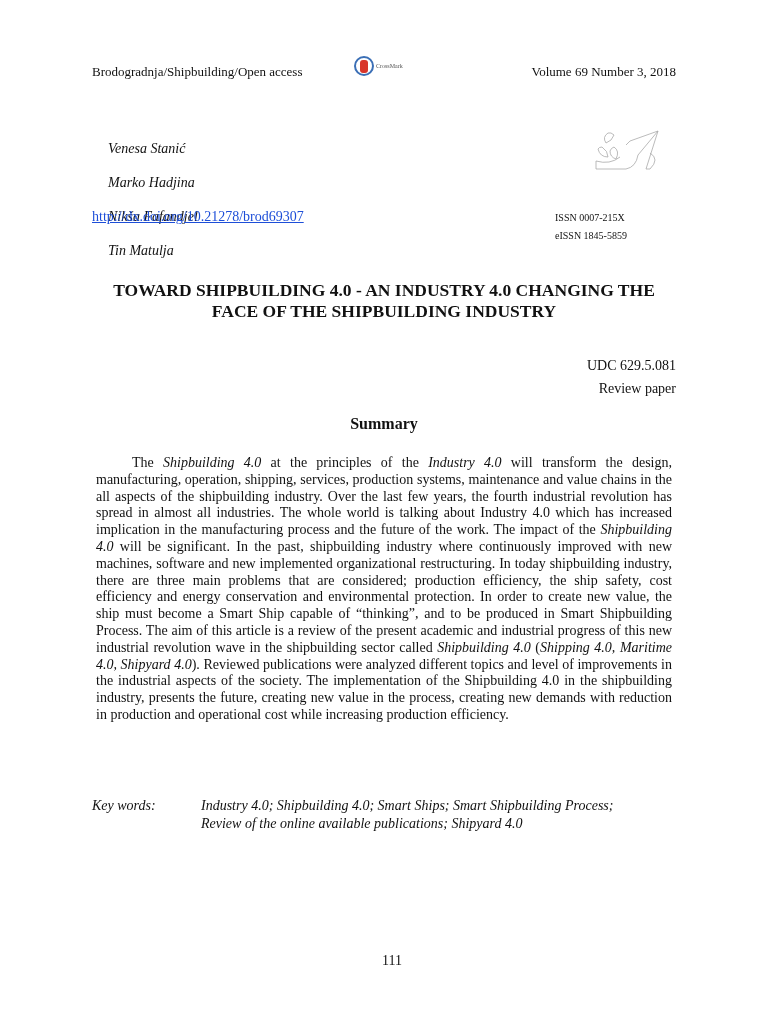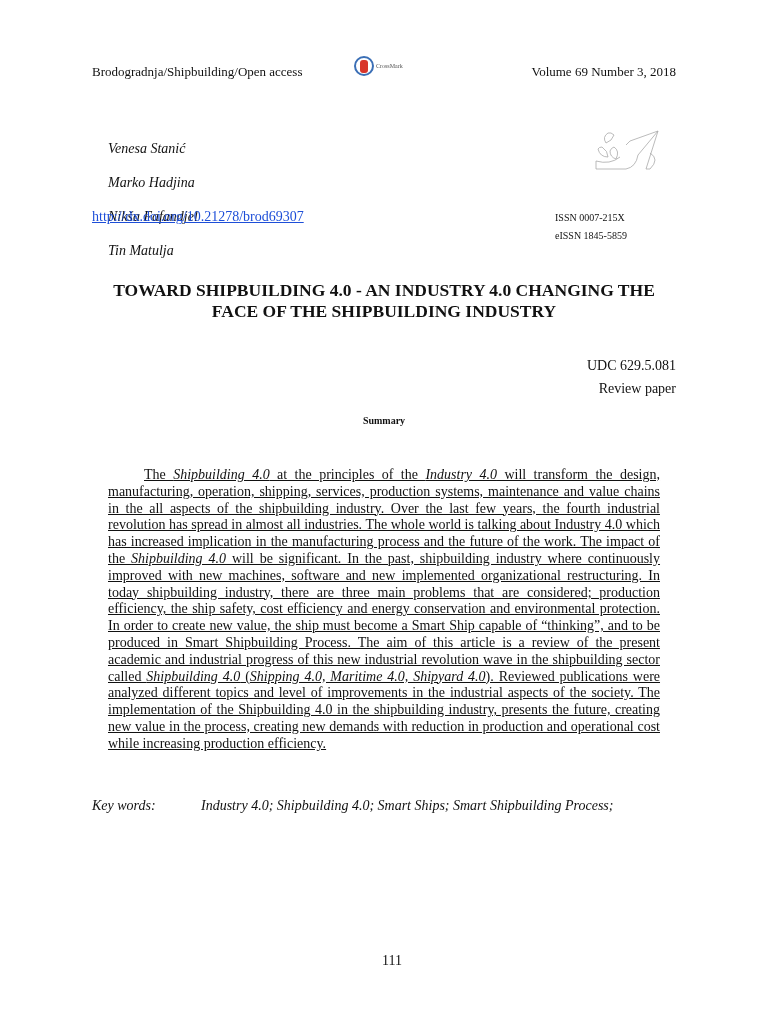--- a/index.html
+++ b/index.html
@@ -6,23 +6,23 @@
   body { width: 768px; height: 1024px; position: relative; overflow: hidden;
          font-family: "Liberation Serif", serif; color: #111; }
   .abs { position: absolute; }
   .hdr { font-size: 13px; top: 64px; }
   .authors { left: 92px; top: 124px; font-size: 14px; font-style: italic; line-height: 18px; }
   .authors div { margin: 16px; }
   .doi { left: 92px; top: 209px; font-size: 14px; color: #1d4ed8; text-decoration: underline; }
   .issn { left: 555px; top: 209px; font-size: 10px; line-height: 18px; }
   .title { left: 92px; width: 584px; top: 280px; font-size: 17.5px; font-weight: bold; text-align: center; line-height: 21px; }
   .udc { right: 92px; top: 354px; font-size: 14px; text-align: right; line-height: 23px; }
-  .summary-h { left: 92px; width: 584px; top: 415px; font-size: 10px; font-weight: bold; text-align: center; }
+  .summary-h { left: 92px; width: 584px; top: 415px; font-size: 16px; font-weight: bold; text-align: center; }
   .abstract { left: 92px; width: 584px; top: 451px; font-size: 14px; line-height: 16.8px; text-align: justify; }
-  .abstract p { margin: 16px; text-indent: 36px; text-decoration: underline; }
+  .abstract p { margin: 4px; text-indent: 36px; }
   .kw { left: 92px; top: 797px; font-size: 14px; font-style: italic; line-height: 18px; width: 584px; }
   .kw-label { position: absolute; left: 0; top: 0; }
   .kw-text { position: absolute; left: 109px; top: 0; width: 480px; }
   .pageno { left: 0; width: 768px; top: 953px; font-size: 14px; text-align: center; margin-left: 8px; }
   .crossmark { left: 354px; top: 55px; display: flex; align-items: center; gap: 2px; }
   .crossmark-text { font-size: 6px; color: #555; }
   .logo { left: 590px; top: 125px; }
 </style>
 </head>
 <body>
@@ -76,16 +76,17 @@
 <div class="abs summary-h">Summary</div>
 
 <div class="abs abstract">
   <p><span>The </span><i>Shipbuilding 4.0</i><span> at the principles of the </span><i>Industry 4.0</i><span> will transform the design, manufacturing, operation, shipping, services, production systems, maintenance and value chains in the all aspects of the shipbuilding industry. Over the last few years, the fourth industrial revolution has spread in almost all industries. The whole world is talking about Industry 4.0 which has increased implication in the manufacturing process and the future of the work. The impact of the </span><i>Shipbuilding 4.0</i><span> will be significant. In the past, shipbuilding industry where continuously improved with new machines, software and new implemented organizational restructuring. In today shipbuilding industry, there are three main problems that are considered; production efficiency, the ship safety, cost efficiency and energy conservation and environmental protection. In order to create new value, the ship must become a Smart Ship capable of “thinking”, and to be produced in Smart Shipbuilding Process. The aim of this article is a review of the present academic and industrial progress of this new industrial revolution wave in the shipbuilding sector called </span><i>Shipbuilding 4.0</i><span> (</span><i>Shipping 4.0, Maritime 4.0, Shipyard 4.0</i><span>). Reviewed publications were analyzed different topics and level of improvements in the industrial aspects of the society. The implementation of the Shipbuilding 4.0 in the shipbuilding industry, presents the future, creating new value in the process, creating new demands with reduction in production and operational cost while increasing production efficiency.</span></p>
 </div>
 
 <div class="abs kw">
   <span class="kw-label">Key words:</span>
   <div class="kw-text">
     <div>Industry 4.0; Shipbuilding 4.0; Smart Ships; Smart Shipbuilding Process;</div>
+    <div>Review of the online available publications; Shipyard 4.0</div>
   </div>
 </div>
 
 <div class="abs pageno">111</div>
 
 </body></html>

